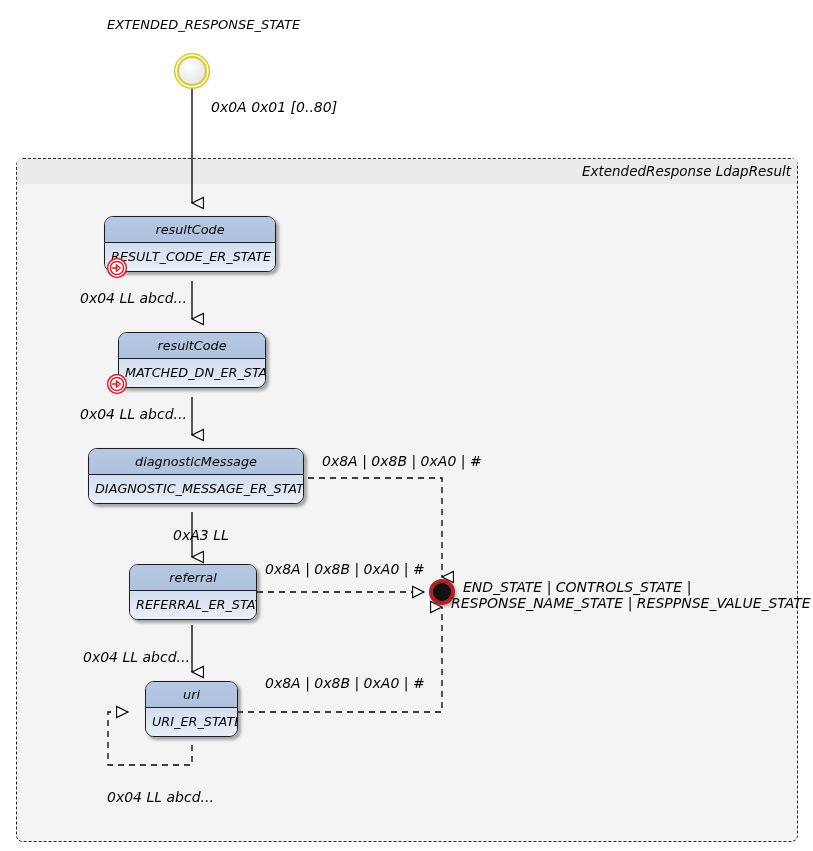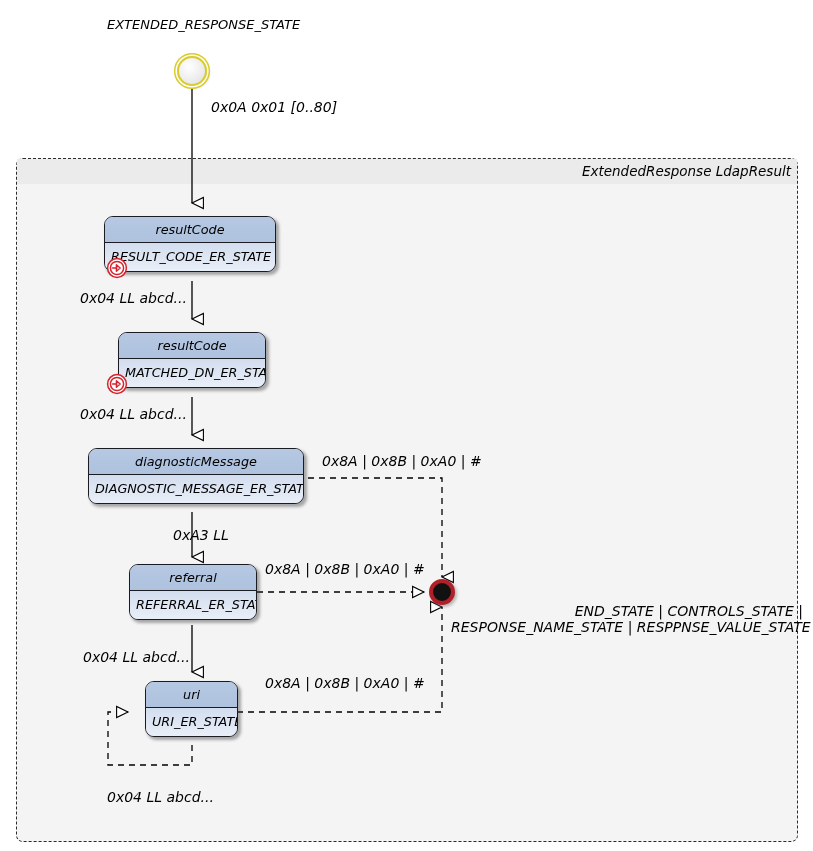--- a/index.html
+++ b/index.html
@@ -29,21 +29,21 @@
     height: 851px;
     overflow: visible;
   }
   .txt {
     position: absolute;
     font-size: 14px;
     line-height: 15px;
     white-space: pre;
     color: #000;
   }
-  .txt.center { text-align: right; margin-top: 24px; }
+  .txt.center { text-align: left; }
 
   
   .composite {
     position: absolute;
     left: 16px;
     top: 158px;
     width: 782px;
     height: 684px;
     border: 1.4px dashed #2b2b2b;
     border-radius: 7px;

